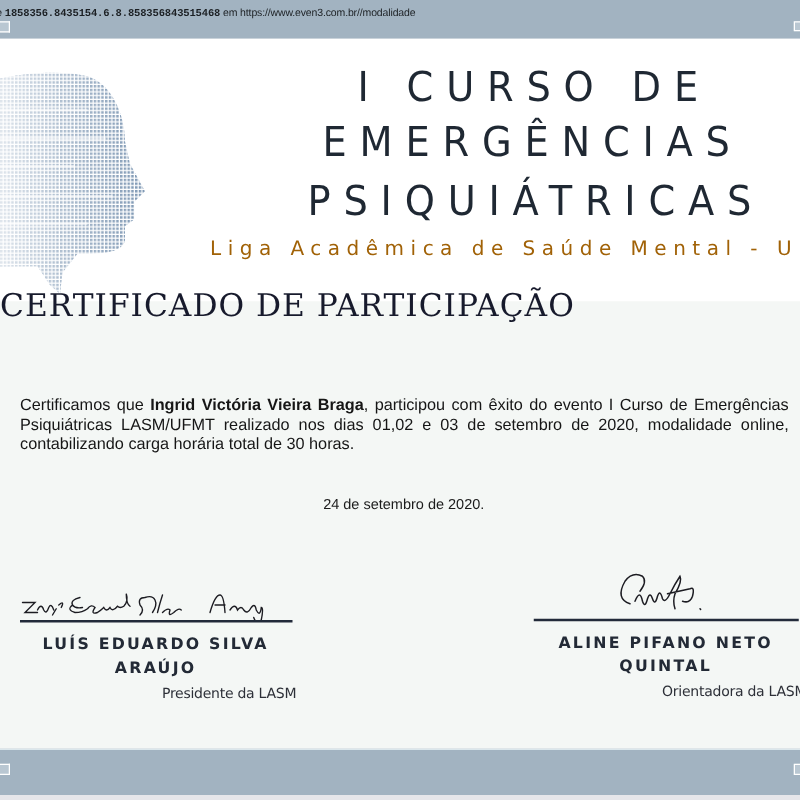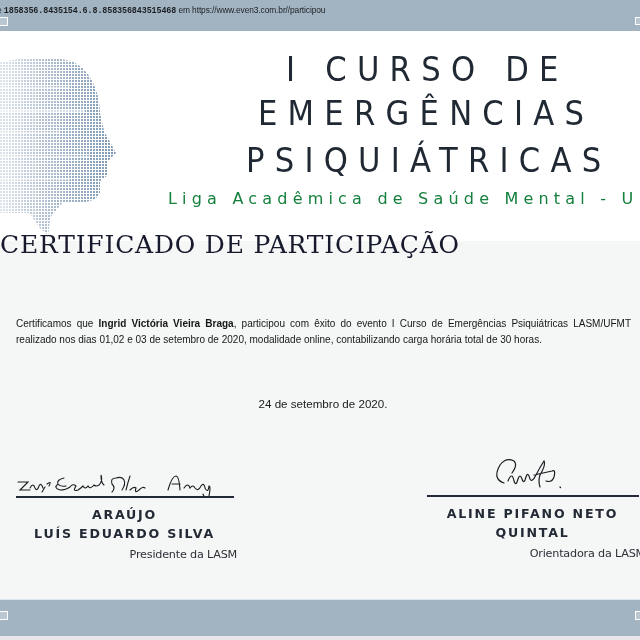--- a/index.html
+++ b/index.html
@@ -36,32 +36,32 @@
   .title-line {
     position:absolute; font-family:"DejaVu Sans", sans-serif; font-weight:normal;
     color:#1f2833; letter-spacing:11px; white-space:nowrap; font-size:33px;
     transform:scaleX(0.93); transform-origin:left top;
   }
   .t1 { left:286px; top:19px; }
   .t2 { left:258px; top:63px; }
   .t3 { left:246px; top:110px; }
   .subtitle {
     position:absolute; left:168px; top:158px; font-family:"DejaVu Sans", sans-serif;
-    font-size:16px; color:#15803d; letter-spacing:5.2px; white-space:nowrap;
+    font-size:16px; color:#a16207; letter-spacing:5.2px; white-space:nowrap;
   }
   
   .cert-title {
     position:absolute; left:0; top:230px; width:640px; text-align:left;
     font-family:"DejaVu Serif", serif; font-size:25px; color:#171a2c;
     letter-spacing:0.8px;
   }
   
   .body-text {
     position:absolute; left:16px; top:316px; width:615px;
-    font-size:10px; line-height:15.5px; color:#161616; text-align:justify;
+    font-size:13px; line-height:15.5px; color:#161616; text-align:justify;
     text-align-last:left;
   }
   .body-text b { font-weight:bold; }
   .date {
     position:absolute; left:0; top:397px; width:646px; text-align:center;
     font-size:11.6px; color:#1b1b1b;
   }
   
   .sig-block { position:absolute; width:225px; text-align:center; }
   .sig-left { left:12px; top:470px; }
@@ -91,21 +91,21 @@
   }
   .bottom-strip { position:absolute; left:0; top:636px; width:640px; height:4px; background:#e6e6ea; }
 </style>
 </head>
 <body>
 
 <div class="topbar">
   <div class="doc-id">
     <span>e</span>
     <b>1858356.8435154.6.8.858356843515468</b>
-    <span>em https://www.even3.com.br//participou</span>
+    <span>em https://www.even3.com.br//modalidade</span>
   </div>
   <div class="mini-btn"></div>
   <div class="mini-btn-r"></div>
 </div>
 
 <div class="banner">
   <svg class="head-graphic" viewBox="0 0 120 185">
     <defs>
       <pattern id="dots" width="3" height="3" patternUnits="userSpaceOnUse">
         <rect width="2" height="2" fill="#7d97b3"></rect>
@@ -142,22 +142,22 @@
   <svg class="sig-svg" width="225" height="26" viewBox="0 0 225 26">
     <g fill="none" stroke="#1c1c22" stroke-width="1.1" stroke-linecap="round">
       <path d="M6,12 L16,12 L8,20 L18,20 M18,18 q3,-6 5,0 q2,4 4,-2 q2,-4 4,2 M33,17 l-3,5 M35,14 q5,-4 2,2"></path>
       <path d="M52,8 q-8,2 -6,6 q2,3 8,2 M46,14 q-5,4 2,6 q6,0 10,-3 q3,-4 6,-1 q-4,6 2,4 q3,-2 5,-4 q2,4 5,0 q2,4 6,-1 q2,2 5,0 q4,-4 2,-10 q0,8 3,10"></path>
       <path d="M104,8 q-6,0 -4,6 q4,4 0,8 M104,8 q6,-2 8,2 q2,4 -2,10 M114,20 q2,-8 4,-14 M118,20 q4,-4 6,-2 q-2,6 3,2 q4,-4 6,-2"></path>
       <path d="M156,20 q4,-14 8,-14 q3,0 4,14 M160,14 l8,0 M172,18 q4,-6 6,0 q3,-4 5,0 q3,4 6,-2 q3,-4 4,2 q3,6 4,-2 q2,0 0,10 q-4,4 -6,-2"></path>
     </g>
   </svg>
   <div class="sig-line" style="width:218px;"></div>
   <div class="sig-name">
+    <div>LUÍS EDUARDO SILVA</div>
     <div>ARAÚJO</div>
-    <div>LUÍS EDUARDO SILVA</div>
   </div>
   <div class="sig-role">Presidente da LASM</div>
 </div>
 
 <div class="sig-block sig-right">
   <svg class="sig-svg" width="225" height="40" viewBox="0 0 225 40">
     <g fill="none" stroke="#1c1c22" stroke-width="1.2" stroke-linecap="round">
       <path d="M84,28 q-12,-4 -4,-18 q6,-8 14,-4 q4,4 -2,12 M88,26 q4,-10 6,0 q2,6 4,-2 q2,-6 4,0 q2,6 4,-2 q2,-6 4,2 q2,4 6,-4 q4,-8 8,-14 q2,4 -4,14 q-2,6 0,12 M114,20 l18,-4 q4,-2 2,6 q-2,6 -8,4"></path>
       <path d="M140,32 l0.5,0.5"></path>
     </g>

